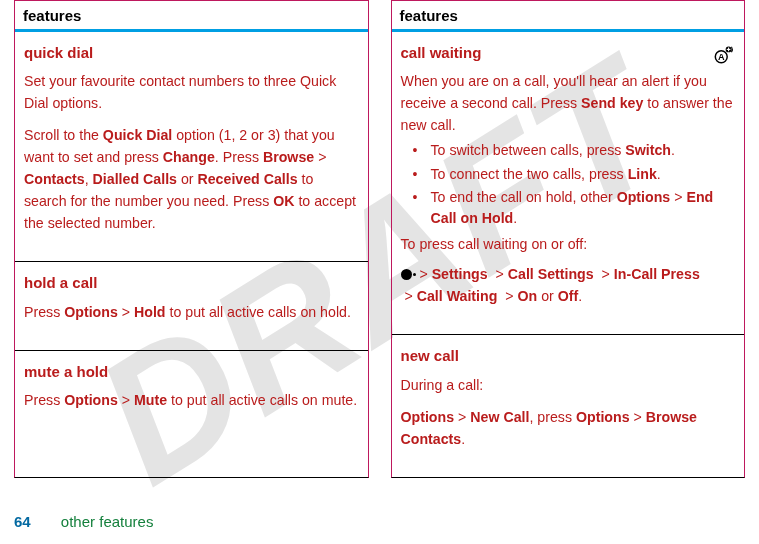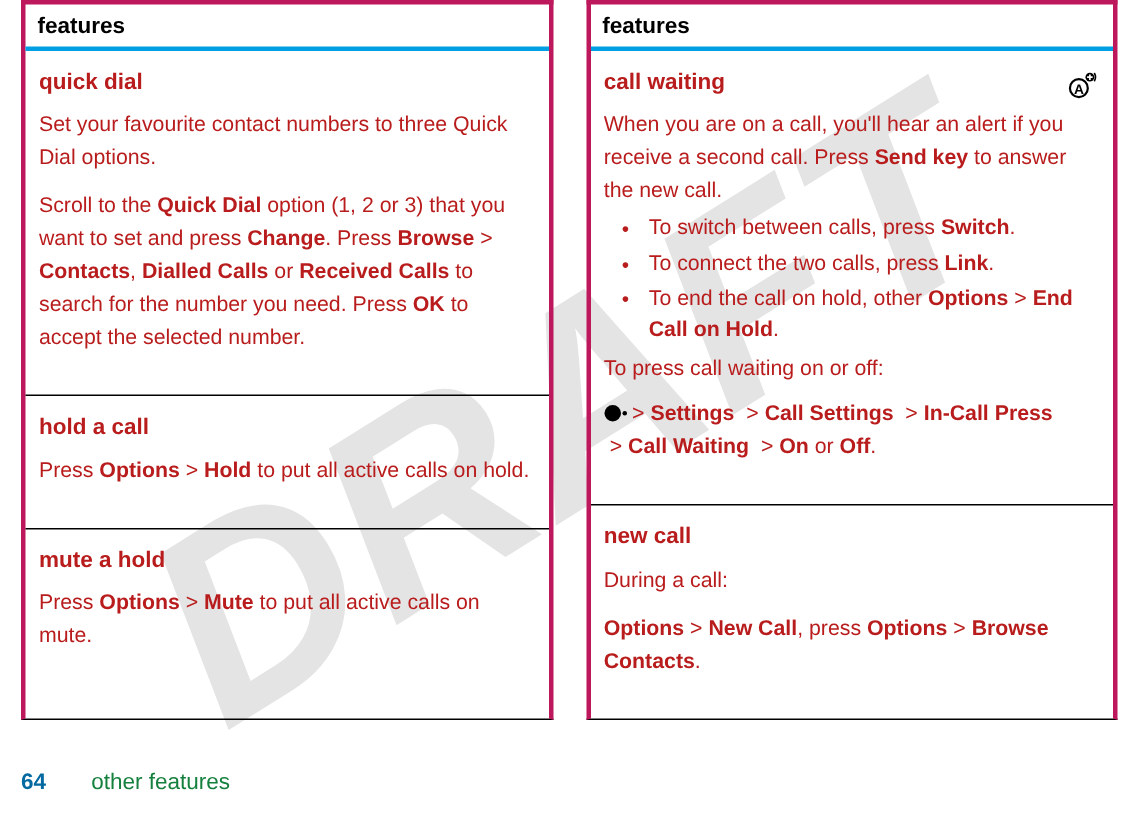--- a/index.html
+++ b/index.html
@@ -26,21 +26,21 @@
   }
   .columns {
     position: relative;
     z-index: 1;
     display: flex;
     padding: 0 14px;
     gap: 22px;
   }
   .col {
     width: 355px;
-    border: 3px solid #be185d;
+    border: 1px solid #be185d;
     border-bottom: 1px solid #000;
   }
   .feat-header {
     font-weight: 700;
     font-size: 15px;
     padding: 6px 8px 5px 8px;
     border-bottom: 3px solid #009fe3;
   }
   .cell {
     padding: 9px 9px 27px 9px;

